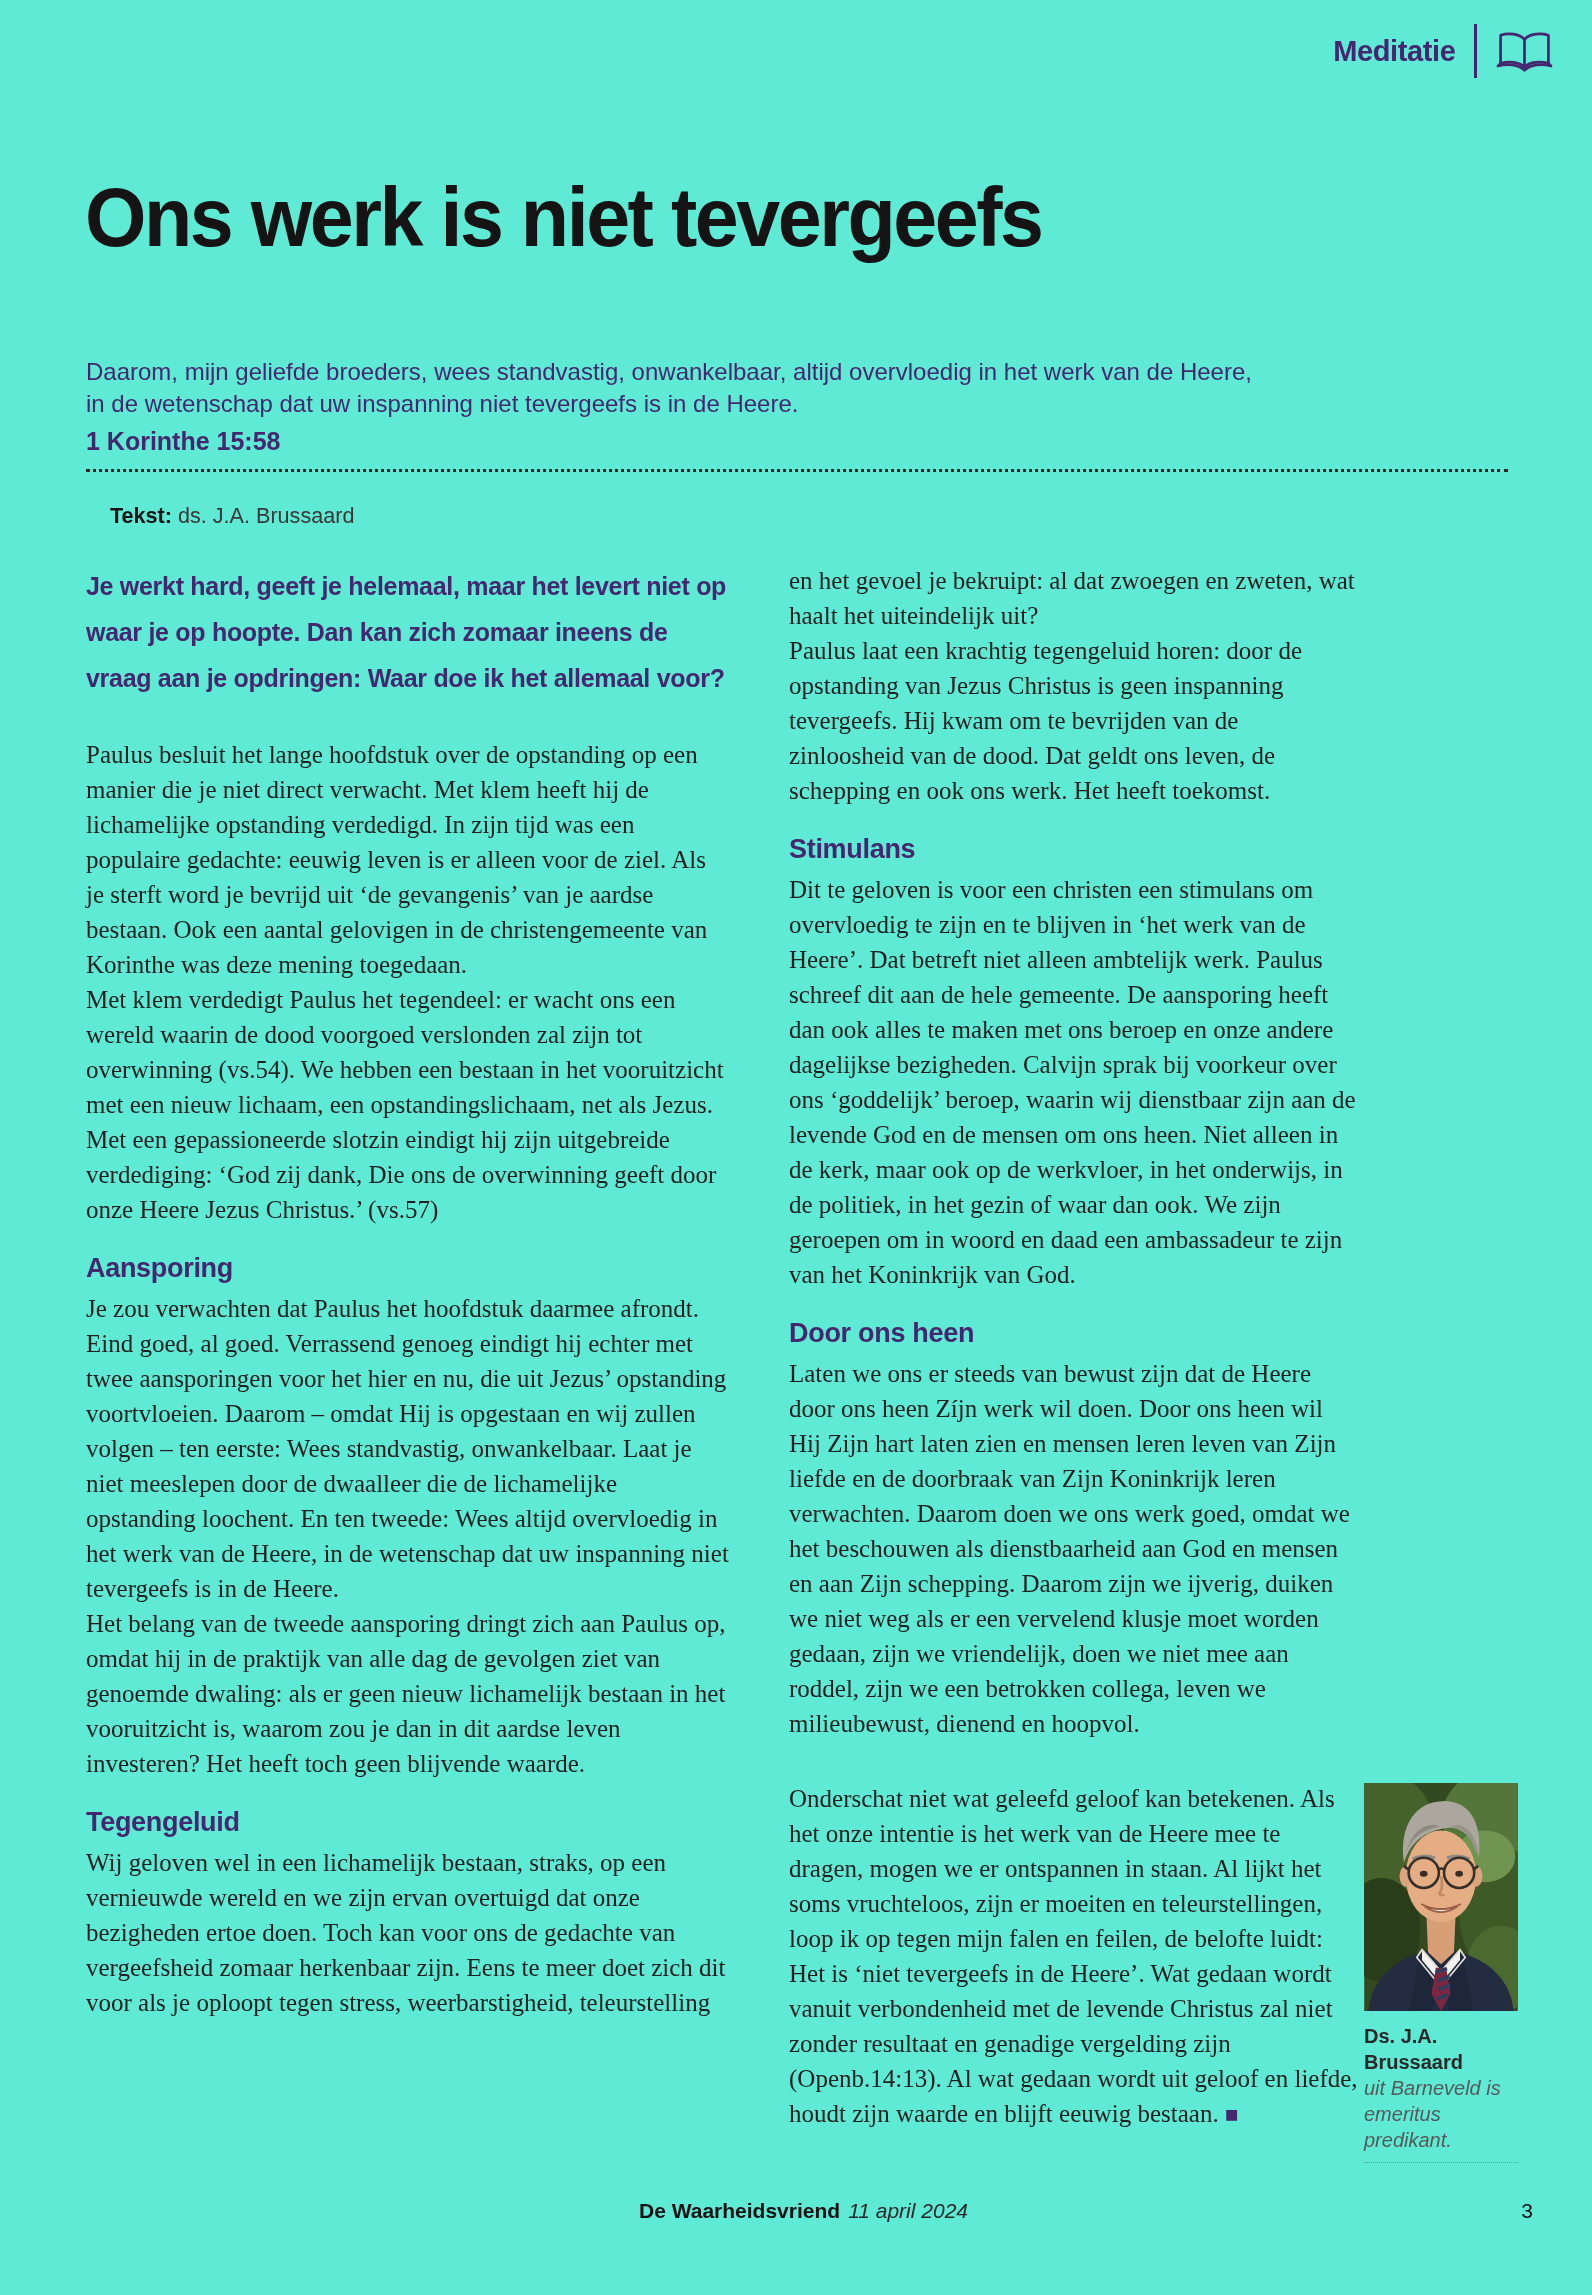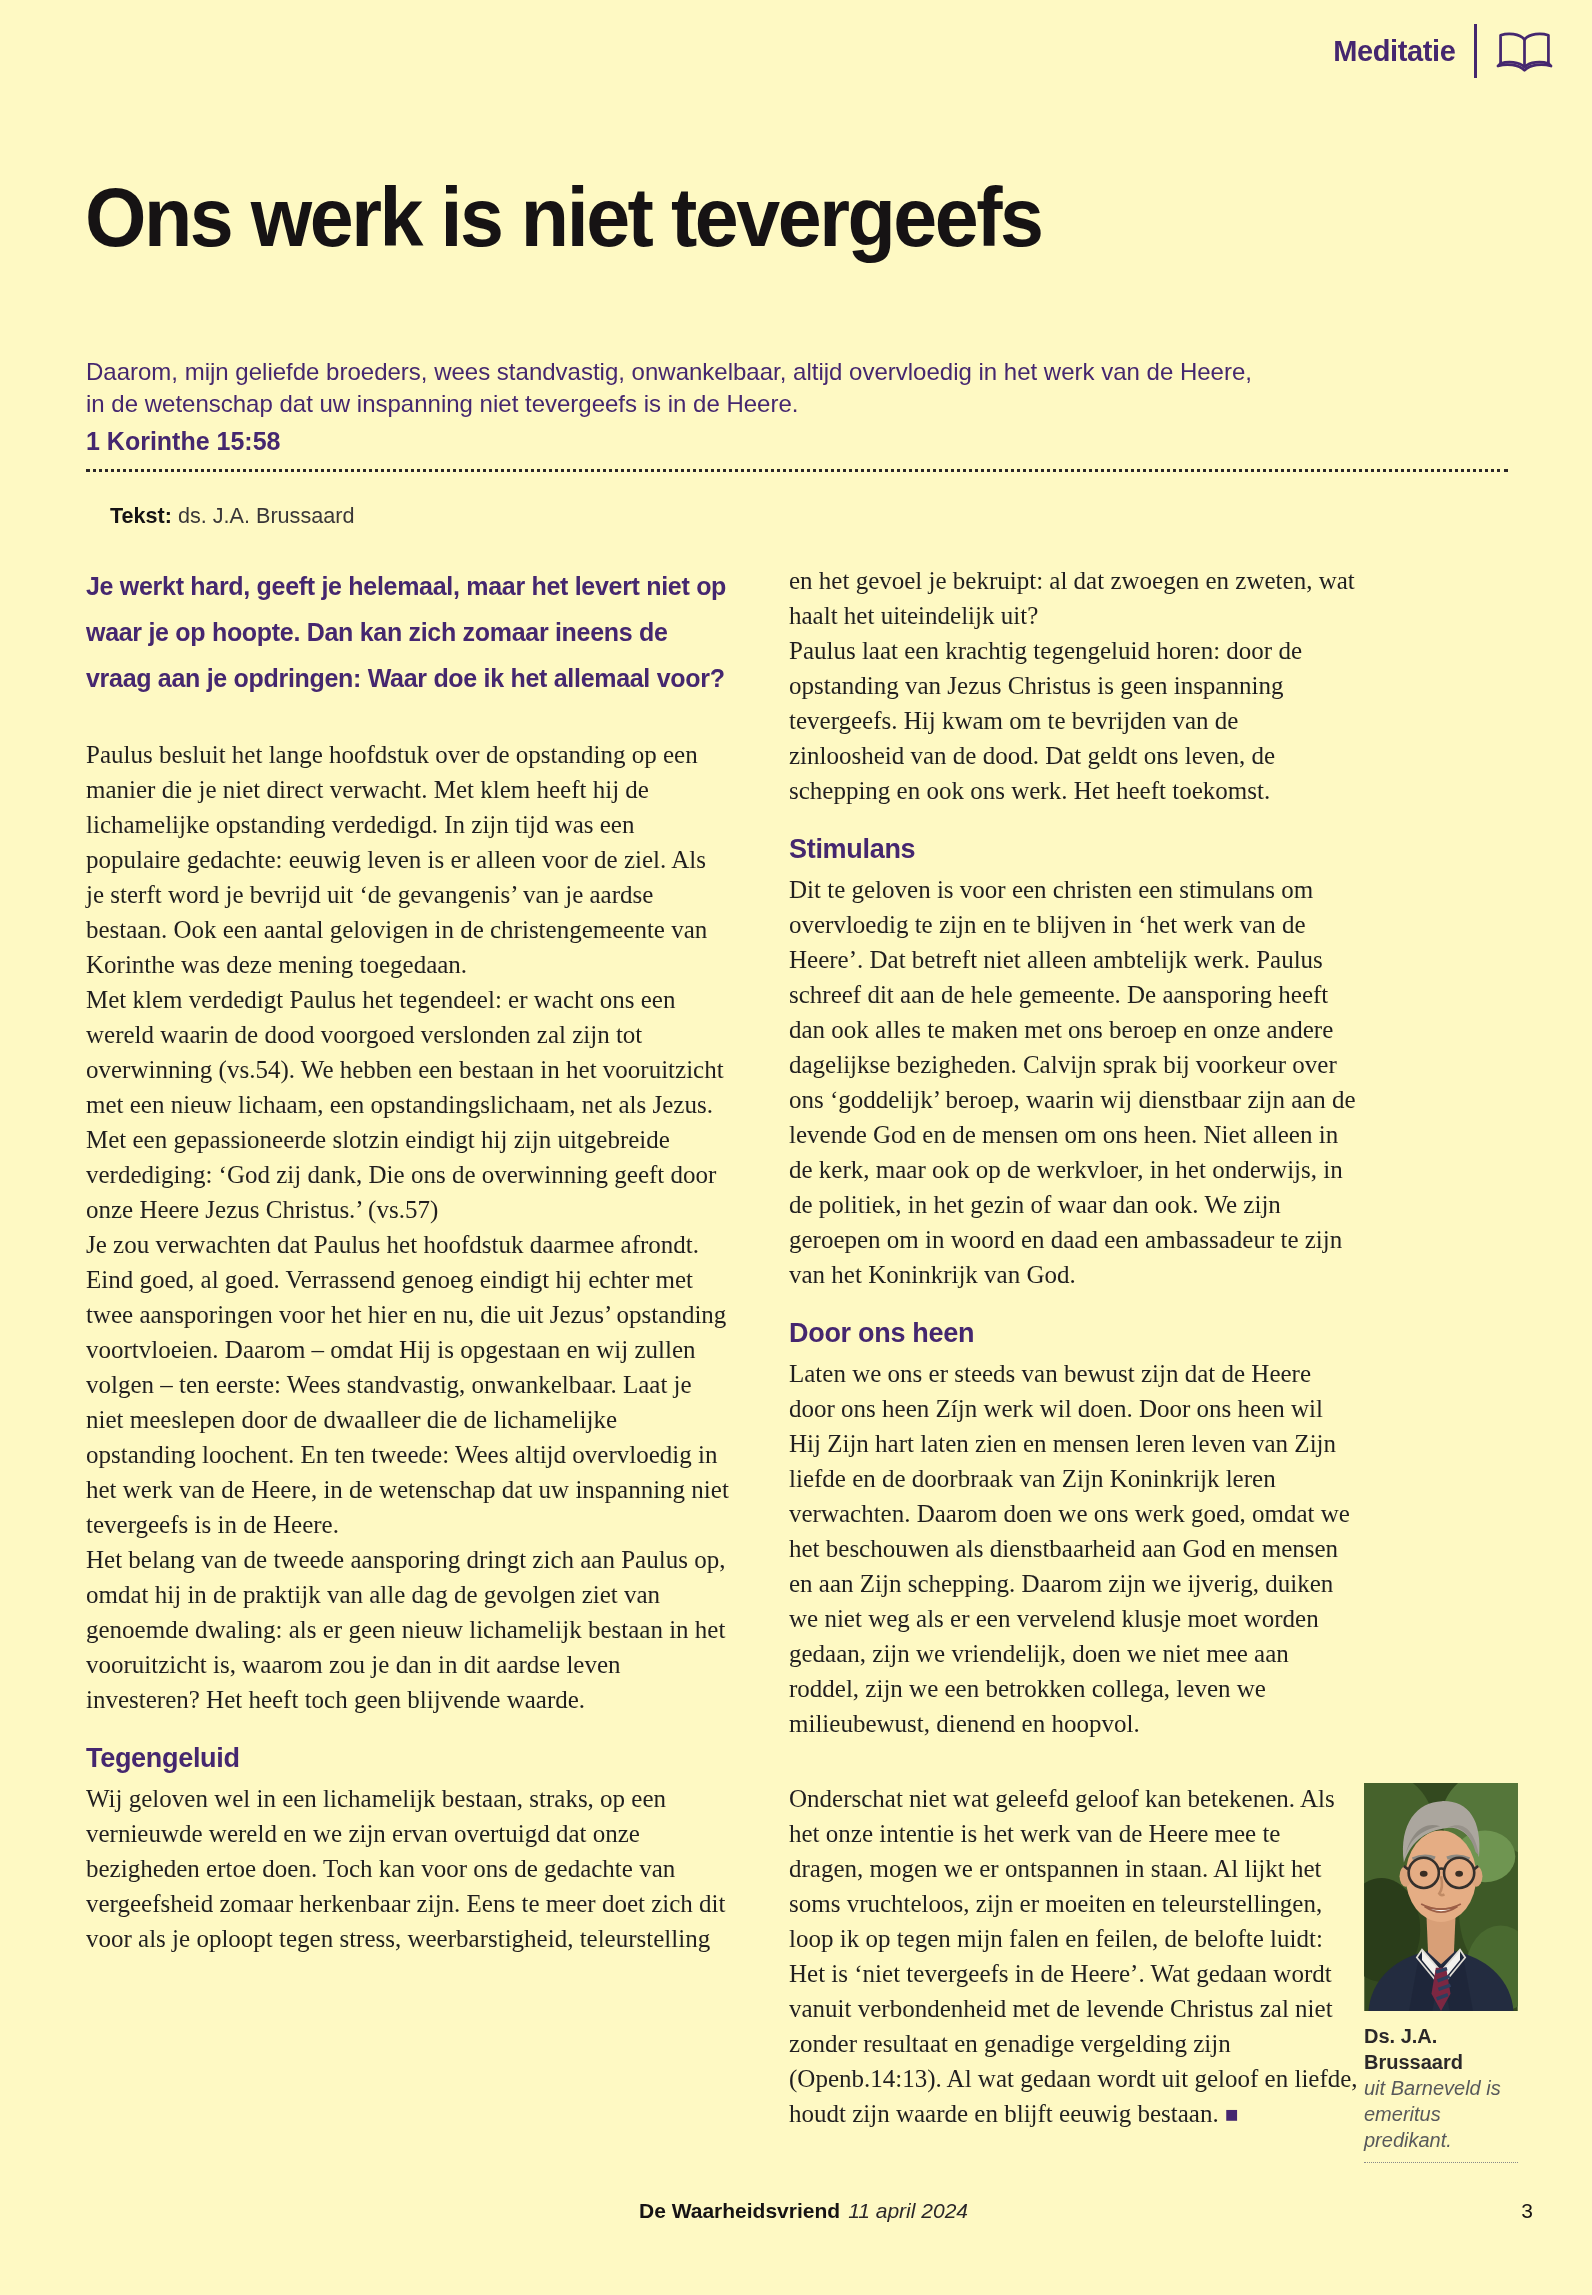--- a/index.html
+++ b/index.html
@@ -1,20 +1,20 @@
 <!DOCTYPE html>
 <html lang="nl" style="font-size:14px"><head>
 <meta charset="utf-8">
 <style>
   html,body{margin:0;padding:0;background:#ffffff;}
   .page{
     position:relative;
     width:1592px;height:2295px;
     margin:0 auto;
-    background:#fef9c3;
+    background:#5eead4;
     font-family:"Liberation Sans",sans-serif;
     color:#1f1d1e;
     overflow:hidden;
   }
   
   .category-row{position:absolute;top:24px;right:39px;display:flex;align-items:center;gap:19px;}
   .category{font-size:29px;font-weight:bold;color:#45276f;letter-spacing:-0.4px;}
   .header-divider{width:2.6px;height:54px;background:#45276f;}
   .book-icon svg{display:block;}
   
@@ -94,20 +94,21 @@
     <b>Tekst:</b>
     <span>ds. J.A. Brussaard</span>
   </div>
 
   <div class="columns">
     <div class="col-left">
       <div class="lead">Je werkt hard, geeft je helemaal, maar het levert niet op waar je op hoopte. Dan kan zich zomaar ineens de vraag aan je opdringen: Waar doe ik het allemaal voor?</div>
       <div>
           <p class="body-par">Paulus besluit het lange hoofdstuk over de opstanding op een manier die je niet direct verwacht. Met klem heeft hij de lichamelijke opstanding verdedigd. In zijn tijd was een populaire gedachte: eeuwig leven is er alleen voor de ziel. Als je sterft word je bevrijd uit ‘de gevangenis’ van je aardse bestaan. Ook een aantal gelovigen in de christengemeente van Korinthe was deze mening toegedaan.</p>
           <p class="body-par">Met klem verdedigt Paulus het tegendeel: er wacht ons een wereld waarin de dood voorgoed verslonden zal zijn tot overwinning (vs.54). We hebben een bestaan in het vooruitzicht met een nieuw lichaam, een opstandingslichaam, net als Jezus. Met een gepassioneerde slotzin eindigt hij zijn uitgebreide verdediging: ‘God zij dank, Die ons de overwinning geeft door onze Heere Jezus Christus.’ (vs.57)</p>
+          <h3 class="subhead">Aansporing</h3>
           <p class="body-par">Je zou verwachten dat Paulus het hoofdstuk daarmee afrondt. Eind goed, al goed. Verrassend genoeg eindigt hij echter met twee aansporingen voor het hier en nu, die uit Jezus’ opstanding voortvloeien. Daarom – omdat Hij is opgestaan en wij zullen volgen – ten eerste: Wees standvastig, onwankelbaar. Laat je niet meeslepen door de dwaalleer die de lichamelijke opstanding loochent. En ten tweede: Wees altijd overvloedig in het werk van de Heere, in de wetenschap dat uw inspanning niet tevergeefs is in de Heere.</p>
           <p class="body-par">Het belang van de tweede aansporing dringt zich aan Paulus op, omdat hij in de praktijk van alle dag de gevolgen ziet van genoemde dwaling: als er geen nieuw lichamelijk bestaan in het vooruitzicht is, waarom zou je dan in dit aardse leven investeren? Het heeft toch geen blijvende waarde.</p>
           <h3 class="subhead">Tegengeluid</h3>
           <p class="body-par">Wij geloven wel in een lichamelijk bestaan, straks, op een vernieuwde wereld en we zijn ervan overtuigd dat onze bezigheden ertoe doen. Toch kan voor ons de gedachte van vergeefsheid zomaar herkenbaar zijn. Eens te meer doet zich dit voor als je oploopt tegen stress, weerbarstigheid, teleurstelling</p>
         </div>
     </div>
     <div class="col-right">
         <p class="body-par">en het gevoel je bekruipt: al dat zwoegen en zweten, wat haalt het uiteindelijk uit?</p>
         <p class="body-par">Paulus laat een krachtig tegengeluid horen: door de opstanding van Jezus Christus is geen inspanning tevergeefs. Hij kwam om te bevrijden van de zinloosheid van de dood. Dat geldt ons leven, de schepping en ook ons werk. Het heeft toekomst.</p>
         <h3 class="subhead">Stimulans</h3>

